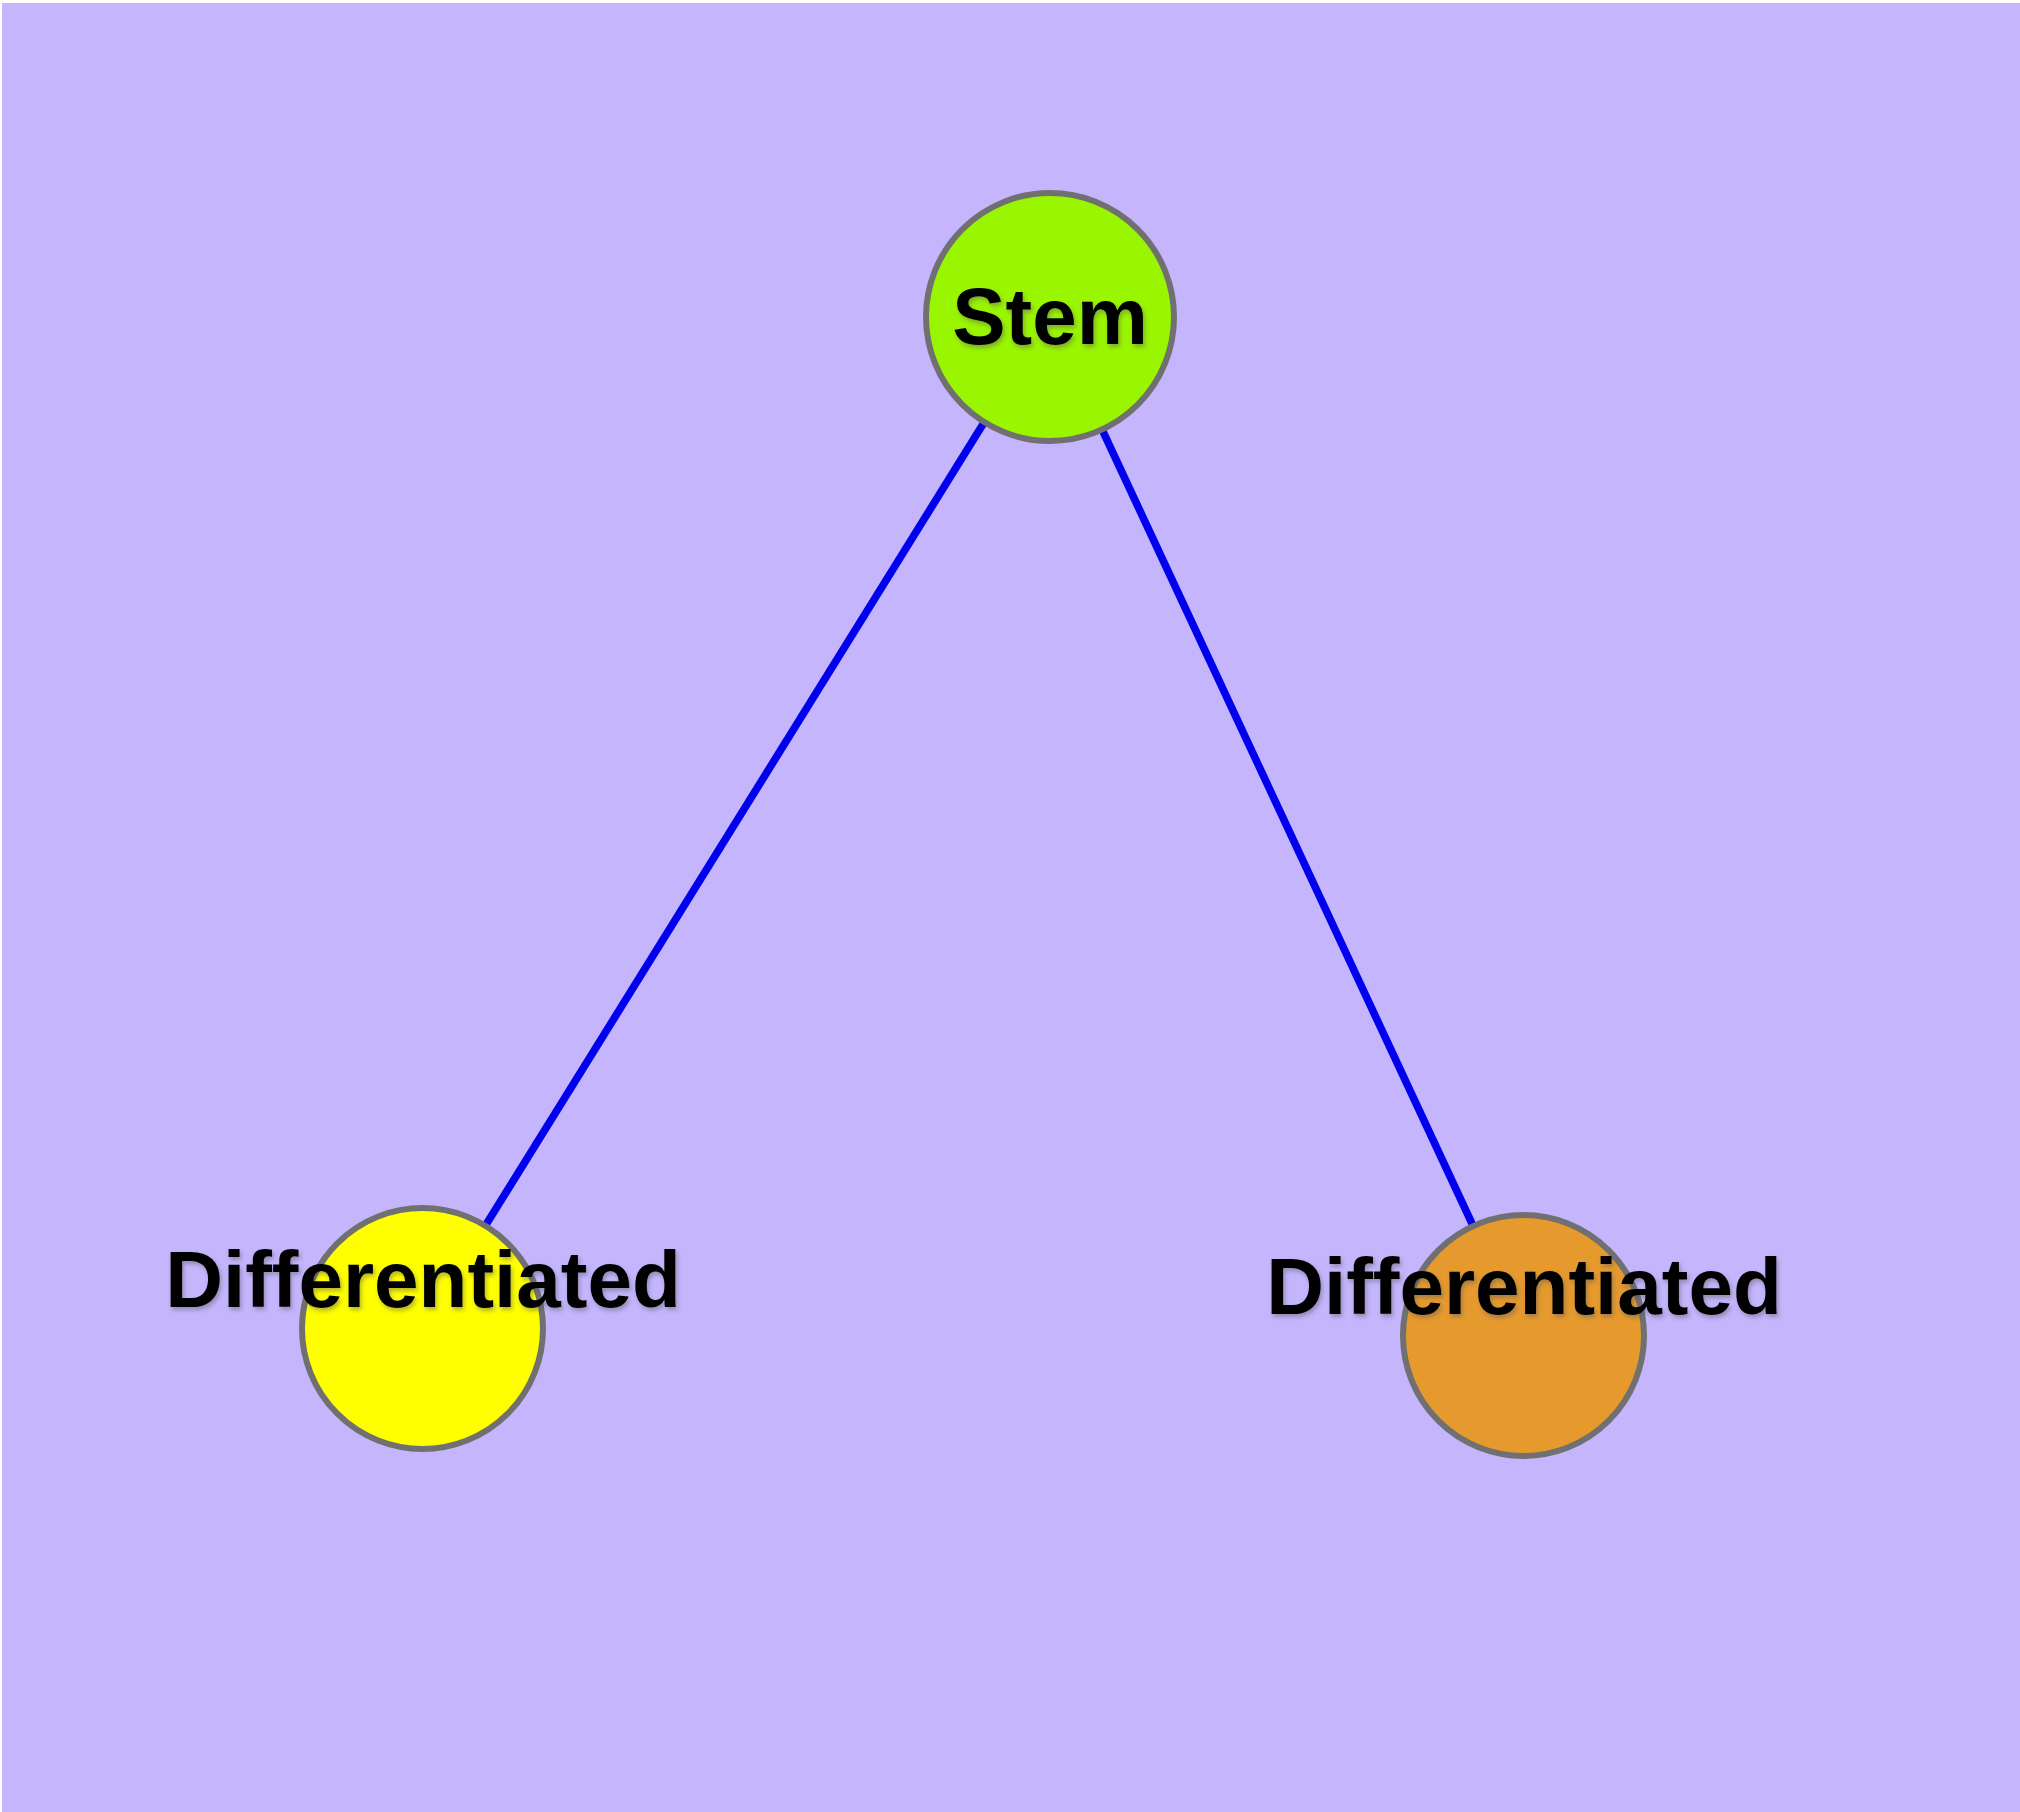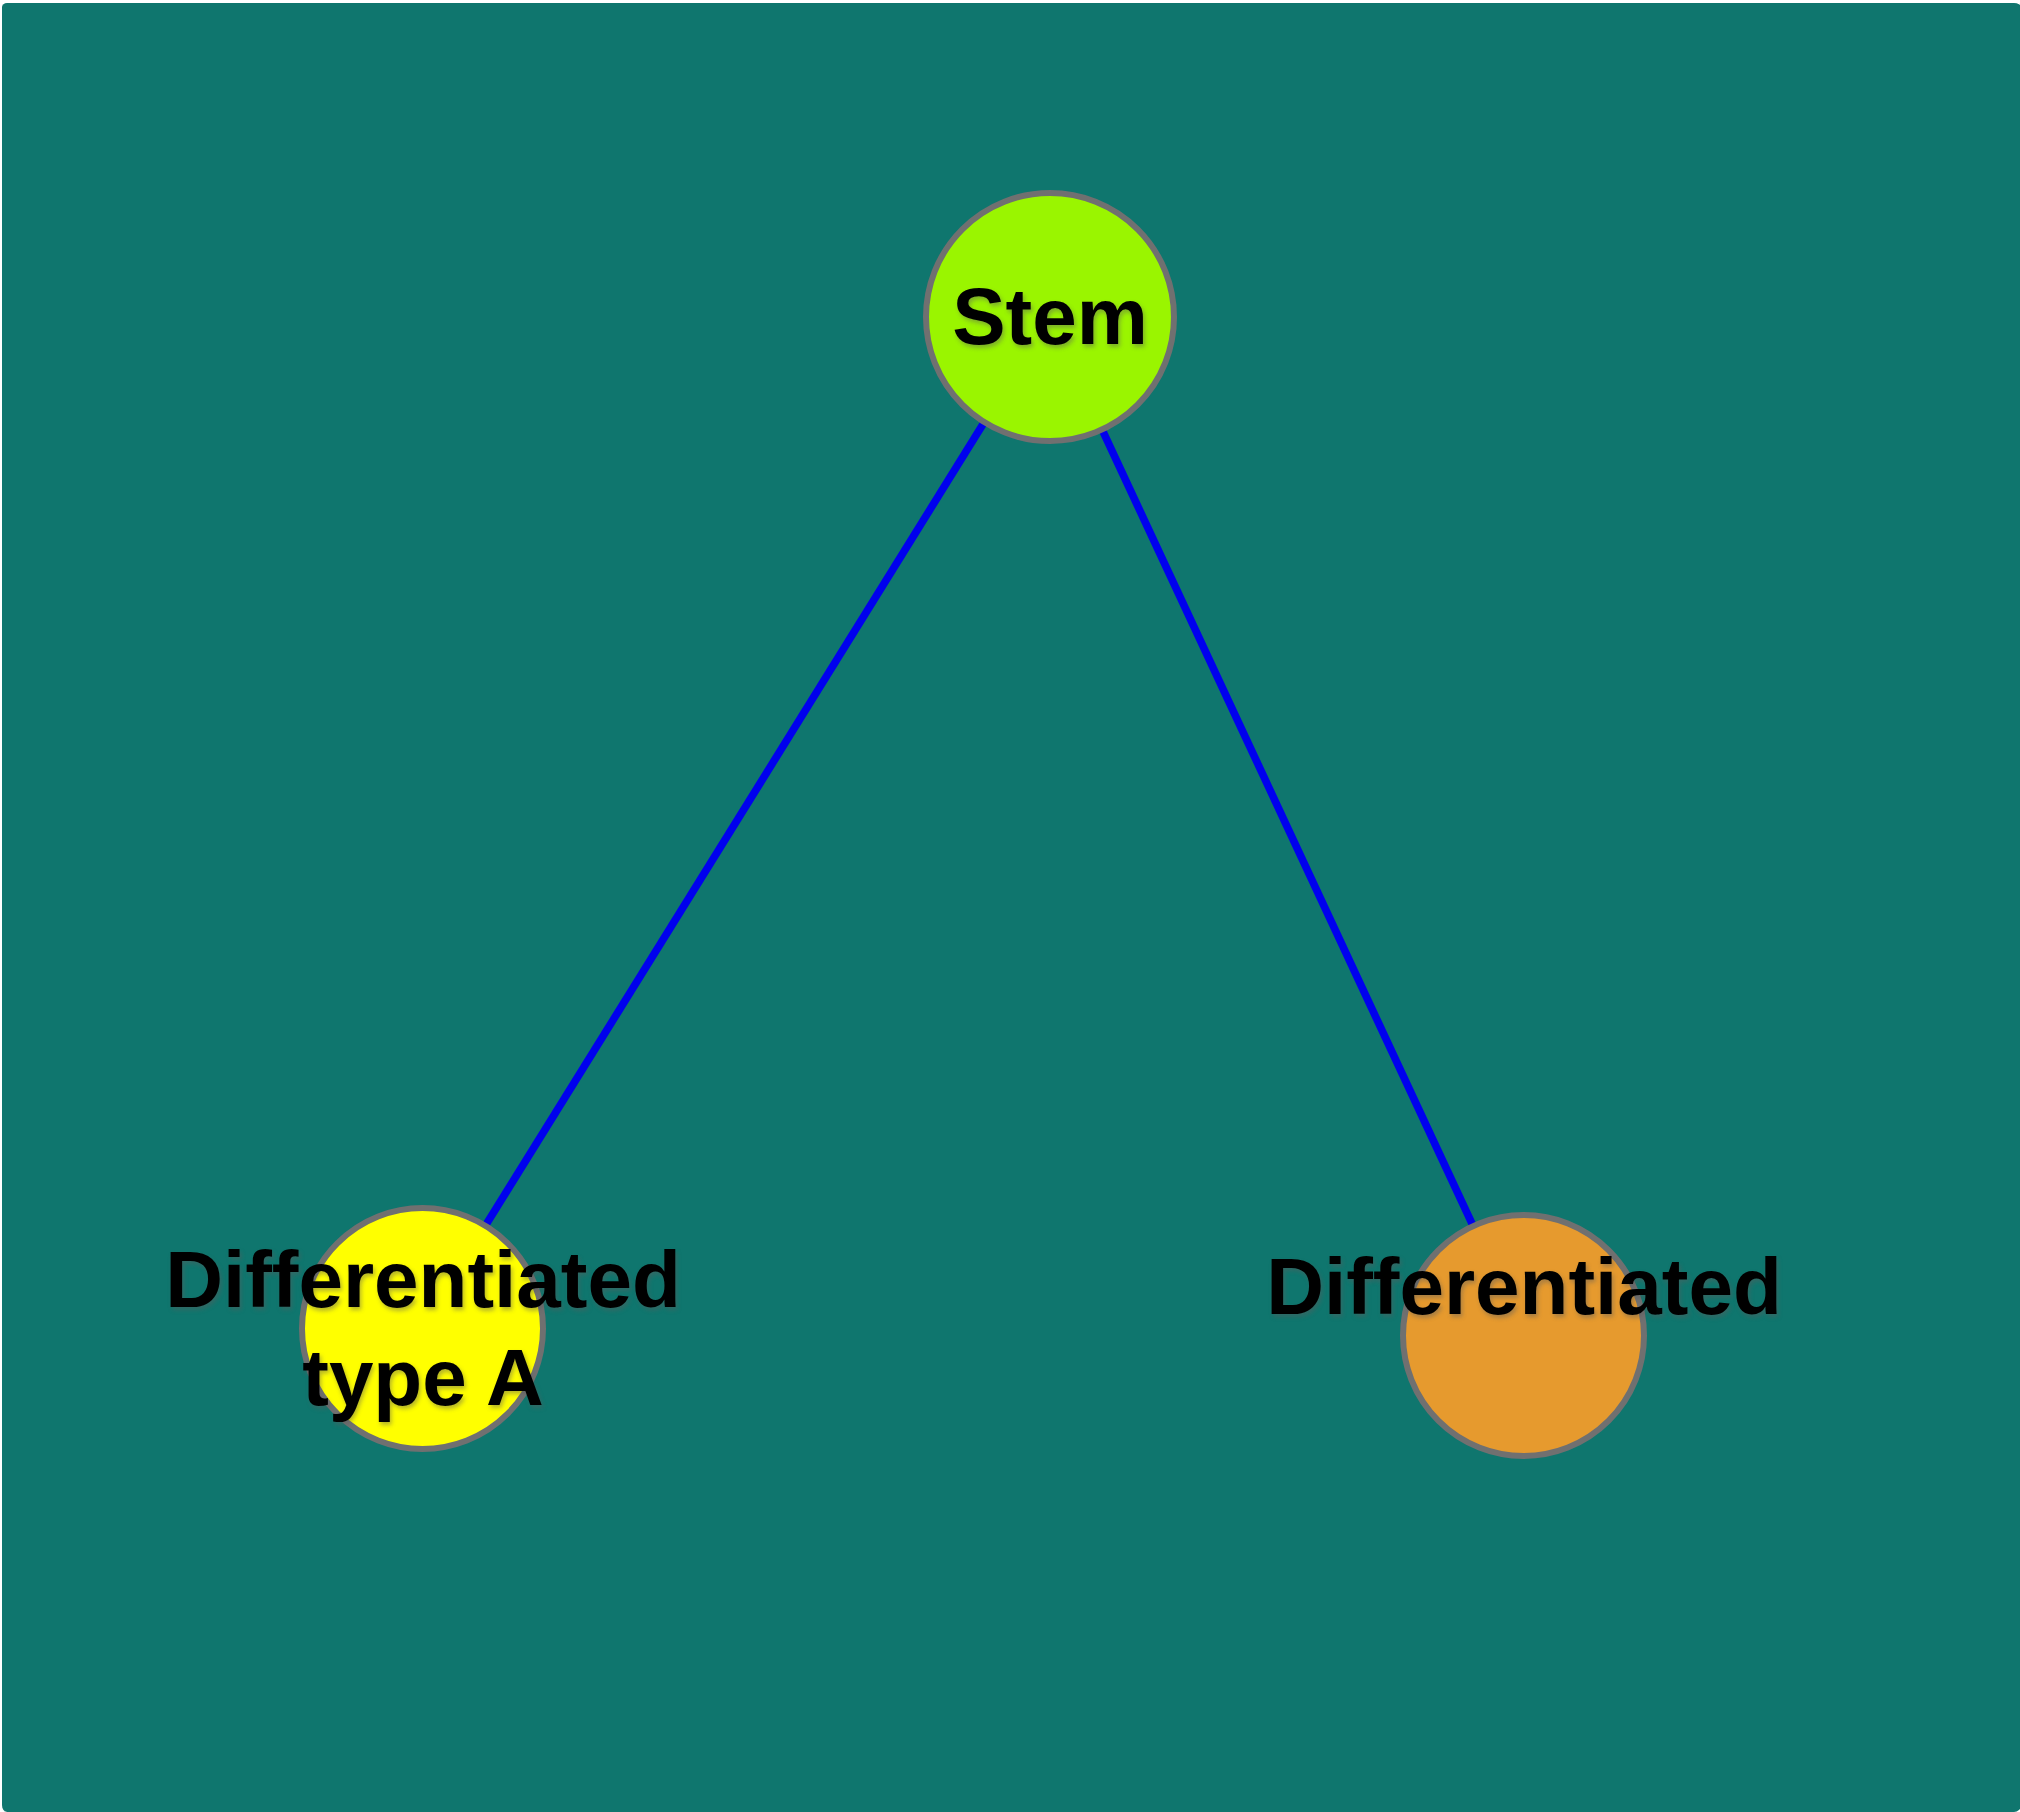--- a/index.html
+++ b/index.html
@@ -51,38 +51,37 @@
     position: absolute;
     width: 678px;
     z-index: 3;
   }
   .label-type-a { left: 82px;   top: 1228px; }
   .label-type-b { left: 1183px; top: 1235px; }
 </style>
 </head>
 <body>
 
-<div class="canvas" style="background-color: #0f766e; border-radius: 7px;">
+<div class="canvas" style="background-color: #c4b5fd;">
 
   <svg class="edge-layer" viewBox="0 0 2384 2138" preserveAspectRatio="none">
     <line x1="1237" y1="371" x2="497" y2="1564" stroke-width="9" stroke="#0000EE"></line>
     <line x1="1237" y1="371" x2="1796" y2="1572" stroke-width="9" stroke="#0000EE"></line>
   </svg>
 
   <div class="node node-stem" style="background-color: rgb(154, 245, 0);">
     <div class="node-label">Stem</div>
   </div>
 
   <div class="node node-type-a" style="background-color: rgb(255, 255, 0);"></div>
 
   <div class="node node-type-b" style="background-color: rgb(230, 154, 46);"></div>
 
   <div class="floating-label label-type-a">
     <div>Differentiated</div>
-    <div>type A</div>
   </div>
 
   <div class="floating-label label-type-b">
     <div>Differentiated</div>
   </div>
 
 </div>
 
 
 </body></html>

